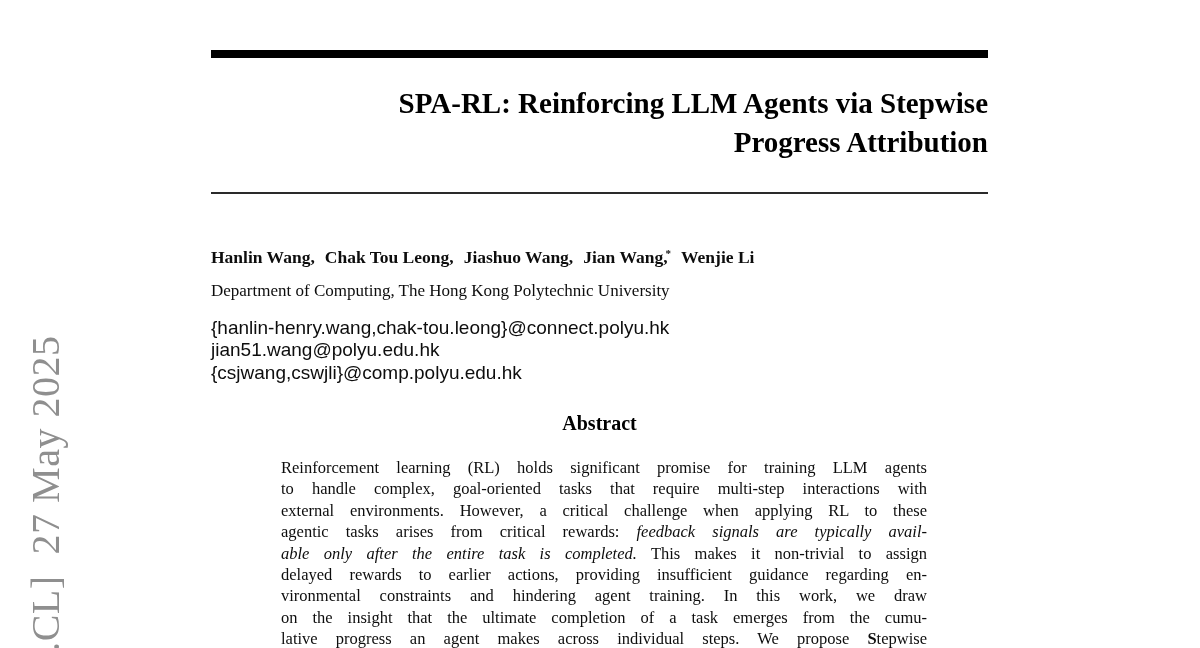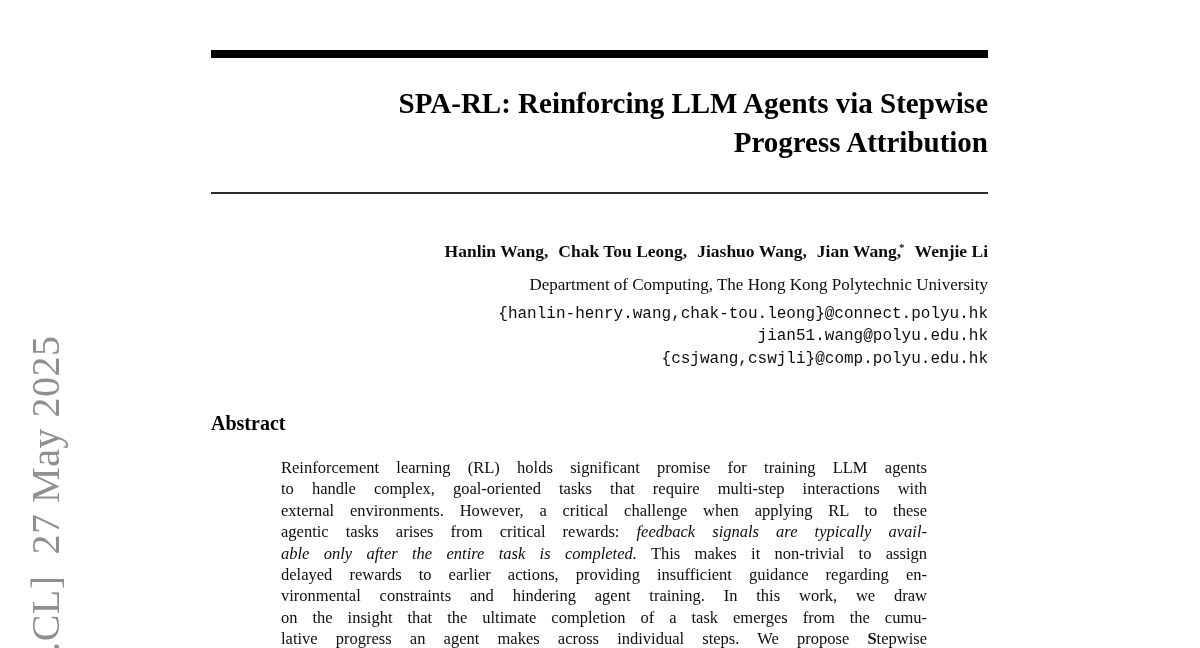--- a/index.html
+++ b/index.html
@@ -45,23 +45,23 @@
     width: 777px;
     text-align: right;
     font-weight: bold;
     font-size: 29px;
     line-height: 39px;
     color: #000000;
   }
 
   .authors-block {
     position: absolute;
-    left: 211px; top: 241px;
+    left: 211px; top: 247px;
     width: 777px;
-    text-align: right;
+    text-align: left;
   }
   .authors-line {
     font-weight: bold;
     font-size: 17.5px;
     line-height: 21px;
     white-space: nowrap;
   }
   .author-name { display: inline-block; }
   .author-name + .author-name { margin-left: 10px; }
   .author-name sup {
@@ -69,31 +69,31 @@
     line-height: 0;
     margin-left: -2px;
     vertical-align: 6px;
   }
   .affiliation {
     font-size: 17px;
     line-height: 21px;
     margin-top: 12px;
   }
   .emails {
-    font-family: Liberation Mono, monospace;
-    font-size: 16px;
+    font-family: Liberation Sans, sans-serif;
+    font-size: 19px;
     line-height: 22.3px;
-    margin-top: 8px;
+    margin-top: 16px;
   }
 
   .abstract-heading {
     position: absolute;
     left: 211px; top: 412px;
     width: 777px;
-    text-align: left;
+    text-align: center;
     font-weight: bold;
     font-size: 20px;
     color: #000000;
   }
 
   .abstract-body {
     position: absolute;
     left: 281px; top: 457px;
     width: 646px;
     font-size: 16.5px;

